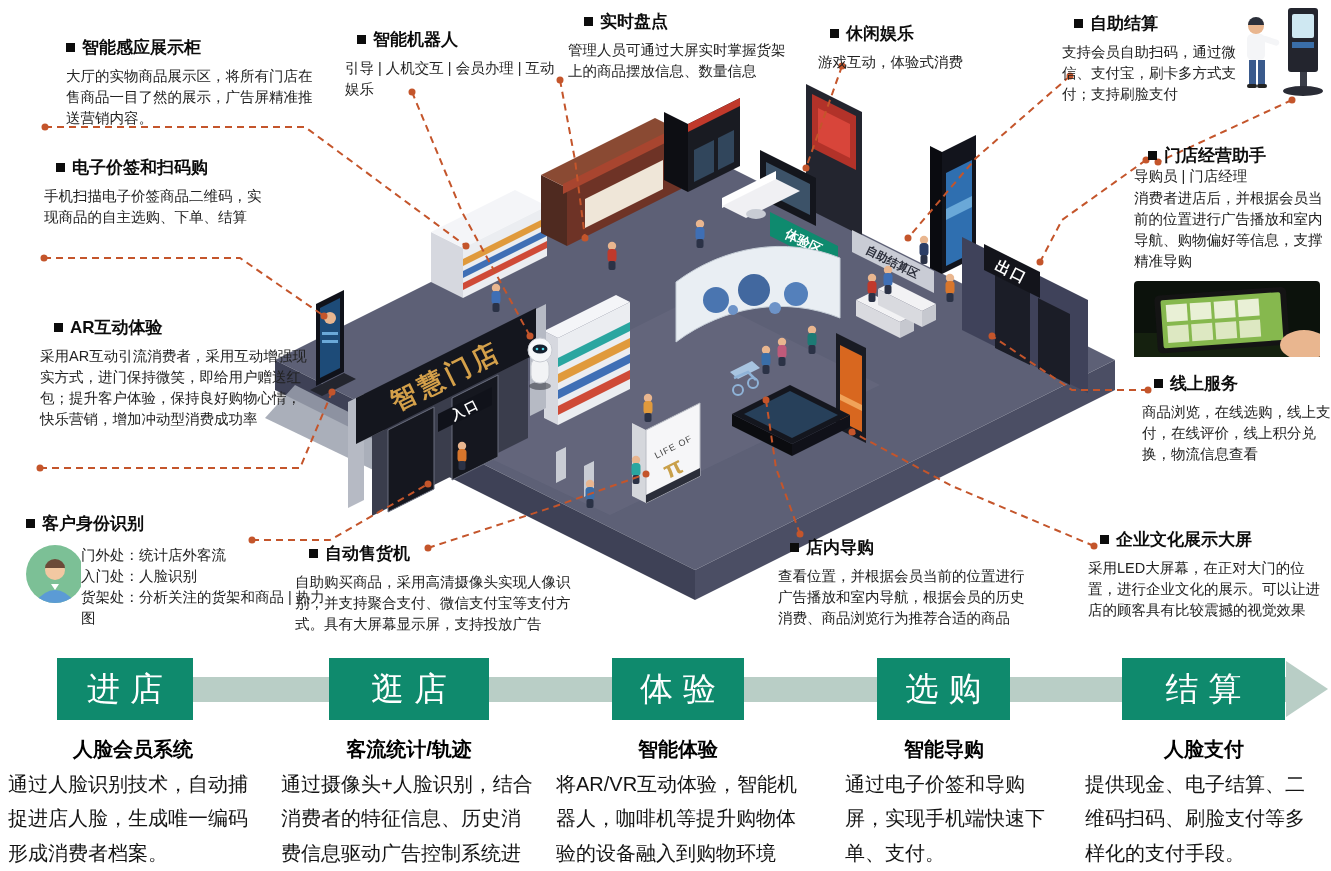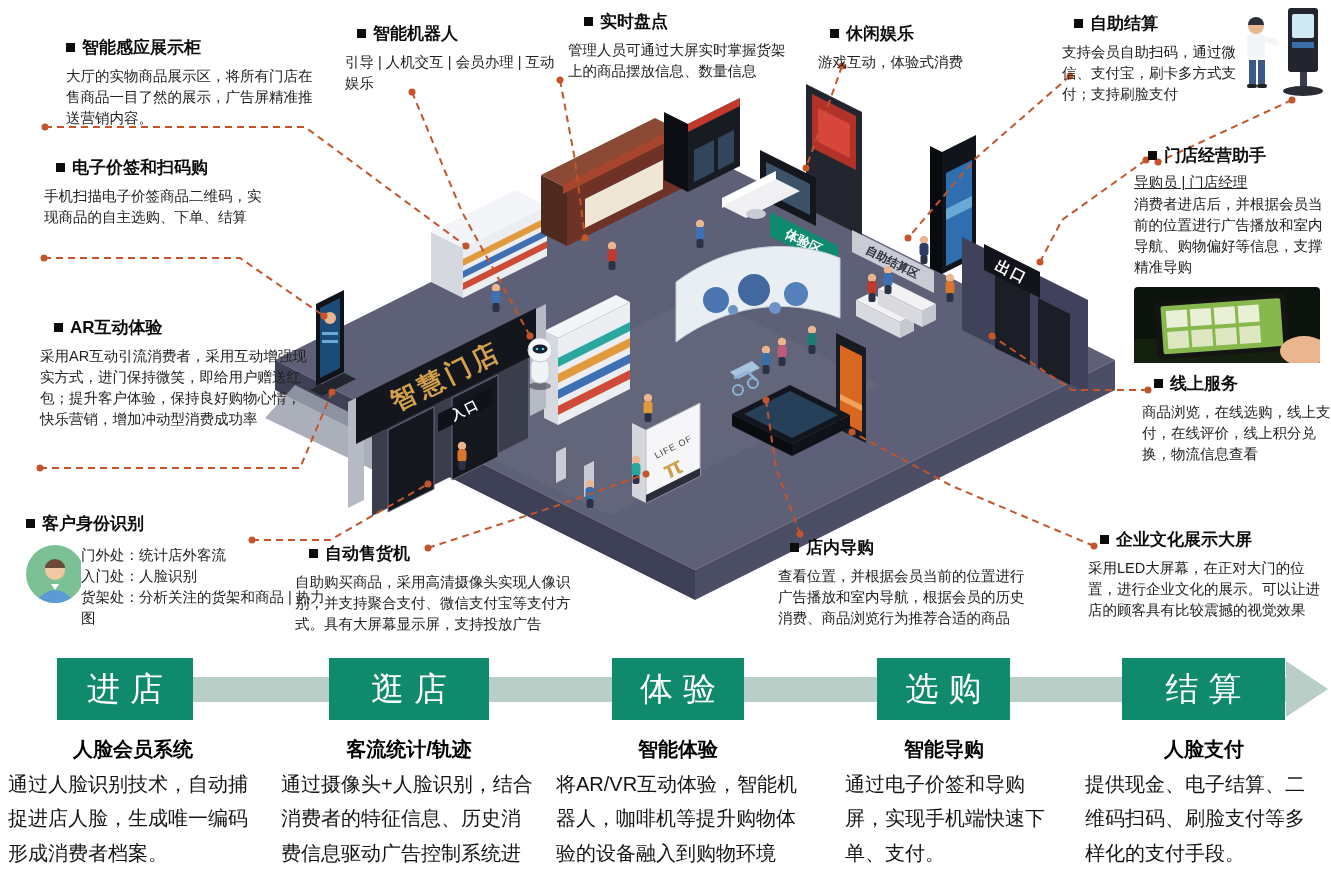--- a/index.html
+++ b/index.html
@@ -8,21 +8,21 @@
     position:relative; background:#ffffff; overflow:hidden;
     font-family:"Liberation Sans", sans-serif; color:#111;
   }
   svg text { font-family:"Liberation Sans", sans-serif; }
 
   
   .callout { position:absolute; z-index:3; }
   .c-title { display:flex; align-items:center; gap:7px; font-size:17px; font-weight:700; color:#0c0c0c; white-space:nowrap; }
   .sq { width:9px; height:9px; background:#0c0c0c; flex:0 0 auto; }
   .c-body { margin-top:7px; font-size:14.5px; line-height:1.46; color:#222; white-space:pre-line; }
-  .c-roles { margin-top:6px; font-size:14.5px; color:#222;text-decoration:underline; }
+  .c-roles { font-size:14.5px; color:#222; }
   .id-row { display:flex; margin-top:10px; align-items:flex-start; }
   .id-row .c-body { margin-top:0; }
 
   
   #store-svg { position:absolute; left:0; top:0; z-index:1; }
 
   
   .arrow-band { position:absolute; left:60px; top:677px; width:1228px; height:25px; background:#b9cec6; z-index:1; }
   .arrow-head { position:absolute; left:1286px; top:661px; width:0; height:0;
     border-top:28px solid transparent; border-bottom:28px solid transparent; border-left:42px solid #b9cec6; z-index:1; }
@@ -360,21 +360,21 @@
         <path d="M19,23 a10,9 0 0,1 20,0 z" fill="#6b4a38"></path>
         <path d="M25,39 l4,6 l4,-6 z" fill="#ffffff"></path>
       </g>
     </svg>
     <div class="c-body">门外处：统计店外客流
 入门处：人脸识别
 货架处：分析关注的货架和商品 | 热力图</div>
   </div>
 </div>
 
-<div class="callout" style="left:345px;top:22px;width:216px">
+<div class="callout" style="left:345px;top:28px;width:216px">
   <div class="c-title" style="margin-left:12px">
       <span class="sq"></span>
       <span>智能机器人</span>
     </div>
   <div class="c-body">引导 | 人机交互 | 会员办理 | 互动娱乐</div>
 </div>
 
 <div class="callout" style="left:568px;top:10px;width:222px">
   <div class="c-title" style="margin-left:16px">
       <span class="sq"></span>

